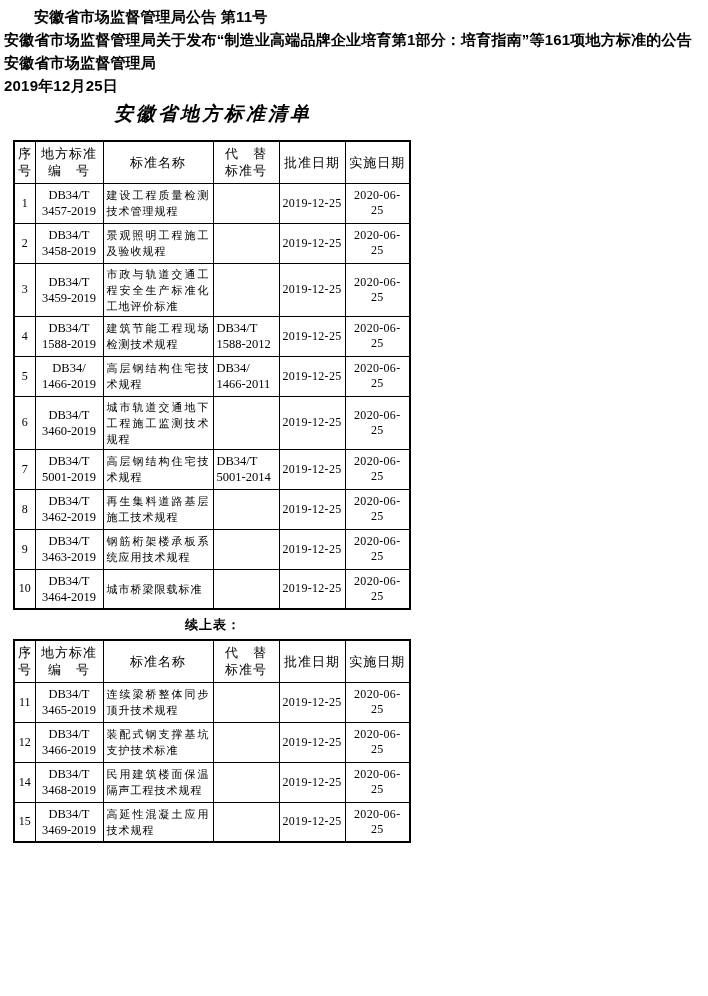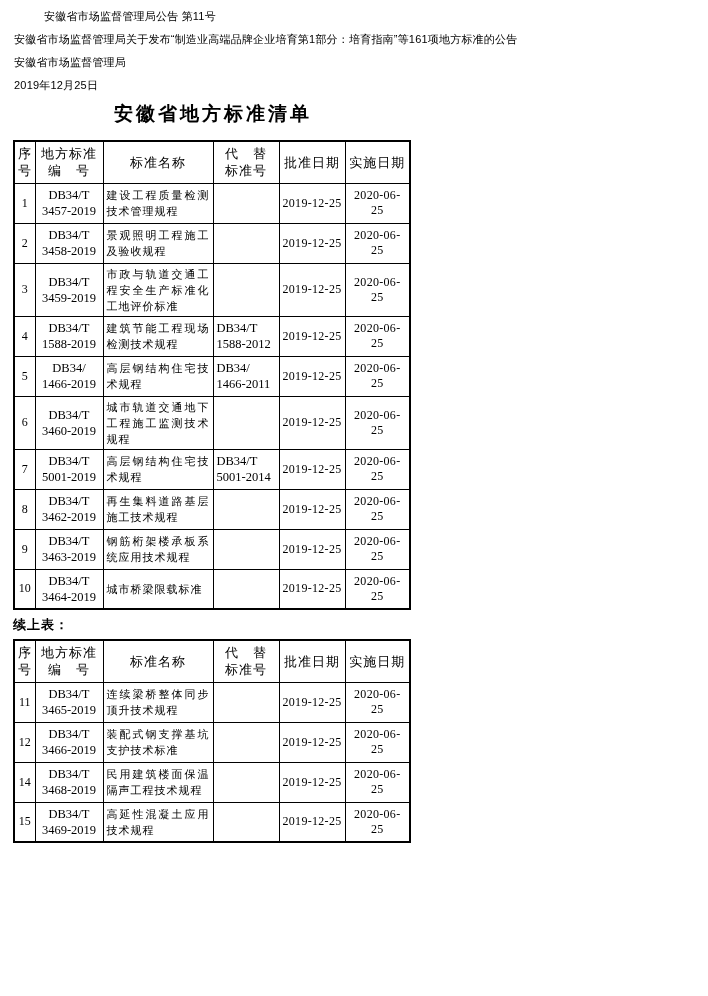--- a/index.html
+++ b/index.html
@@ -4,32 +4,32 @@
 <style>
   html, body { margin: 0; padding: 0; background: #ffffff; }
   body {
     width: 708px; height: 996px; overflow: hidden;
     font-family: "Liberation Sans", sans-serif; color: #000000;
   }
   .page { position: relative; width: 708px; height: 996px; padding-top: 5px; box-sizing: border-box; }
 
   
   .para {
-    font-size: 11px; line-height: 23px; font-weight: normal;
-    padding-left: 14px; letter-spacing: 0.2px;
+    font-size: 15px; line-height: 23px; font-weight: bold;
+    padding-left: 4px; letter-spacing: 0.2px;
   }
   .para.indent { text-indent: 30px; }
 
   
   .content-col { width: 400px; margin-left: 13px; }
 
   .table-title {
     font-family: "Liberation Serif", "DejaVu Serif", serif;
     font-weight: bold; font-size: 19px; letter-spacing: 3px;
-    text-align: center; margin: 4px 0 13px 0;
+    text-align: center; margin: 4px 0 13px 0; font-style: italic;
   }
 
   table.std-table {
     border-collapse: collapse; table-layout: fixed; width: 396px;
     border: 2px solid #000;
     font-family: "Liberation Serif", "DejaVu Serif", serif;
   }
   table.std-table td {
     border: 1px solid #000; vertical-align: middle;
     white-space: pre-line; padding: 2px 3px; box-sizing: border-box;
@@ -43,21 +43,21 @@
   .f-no        { text-align: center; font-size: 12px; }
   .f-code      { text-align: center; font-size: 12.5px; line-height: 16px; }
   .f-name      { font-size: 11px; line-height: 16px; letter-spacing: 1px;
                  text-align: justify; white-space: normal; padding: 3px 6px; }
   .f-replaces  { font-size: 12.5px; line-height: 16px; text-align: left; padding-left: 6px; }
   .f-approved, .f-effective { text-align: center; font-size: 12px; letter-spacing: 0.3px; }
 
   .cont-label {
     font-family: "Liberation Serif", "DejaVu Serif", serif;
     font-weight: bold; font-size: 13px; letter-spacing: 1px;
-    margin: 6px 0 5px 0;
+    text-align: center; margin: 6px 0 5px 0;
   }
 </style>
 </head>
 <body>
 
 <div class="page">
 
   <div class="para indent">安徽省市场监督管理局公告 第11号</div>
   <div class="para">安徽省市场监督管理局关于发布“制造业高端品牌企业培育第1部分：培育指南”等161项地方标准的公告</div>
   <div class="para">安徽省市场监督管理局</div>

